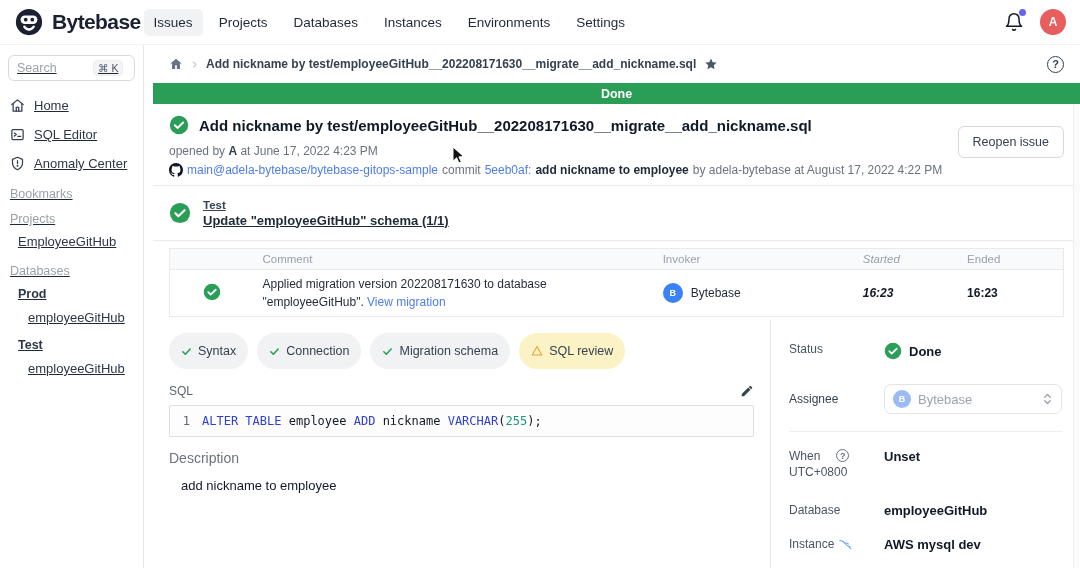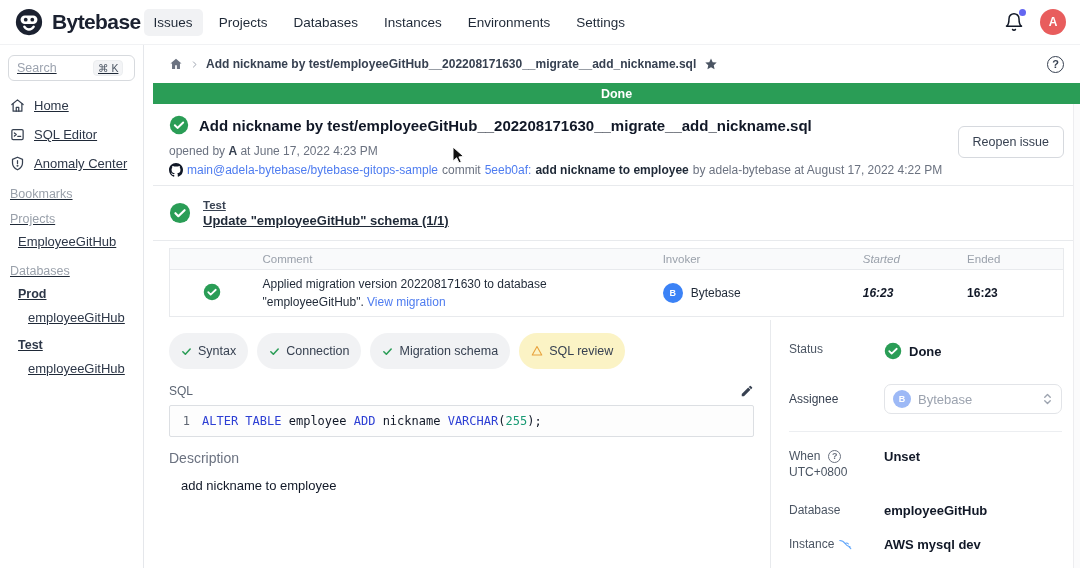--- a/index.html
+++ b/index.html
@@ -390,21 +390,21 @@
                 <svg width="11" height="14" viewBox="0 0 24 30" fill="none" stroke="#9ca3af" stroke-width="3" stroke-linecap="round" stroke-linejoin="round">
                   <path d="M6 11l6-6 6 6"></path>
                   <path d="M6 19l6 6 6-6"></path>
                 </svg>
               </span>
           </div>
         </div>
         <div class="pdivider"></div>
         <div class="prow mb24">
           <span class="plabel two-line" style="display:flex">
-            <span style="display:flex;align-items:center;gap:8px">
+            <span style="display:flex;align-items:flex-start;gap:16px">
               <span>When</span>
               <span class="qmark">?</span>
             </span>
             <span>UTC+0800</span>
           </span>
           <span class="pvalue">Unset</span>
         </div>
         <div class="prow mb18">
           <span class="plabel">Database</span>
           <span class="pvalue">employeeGitHub</span>

